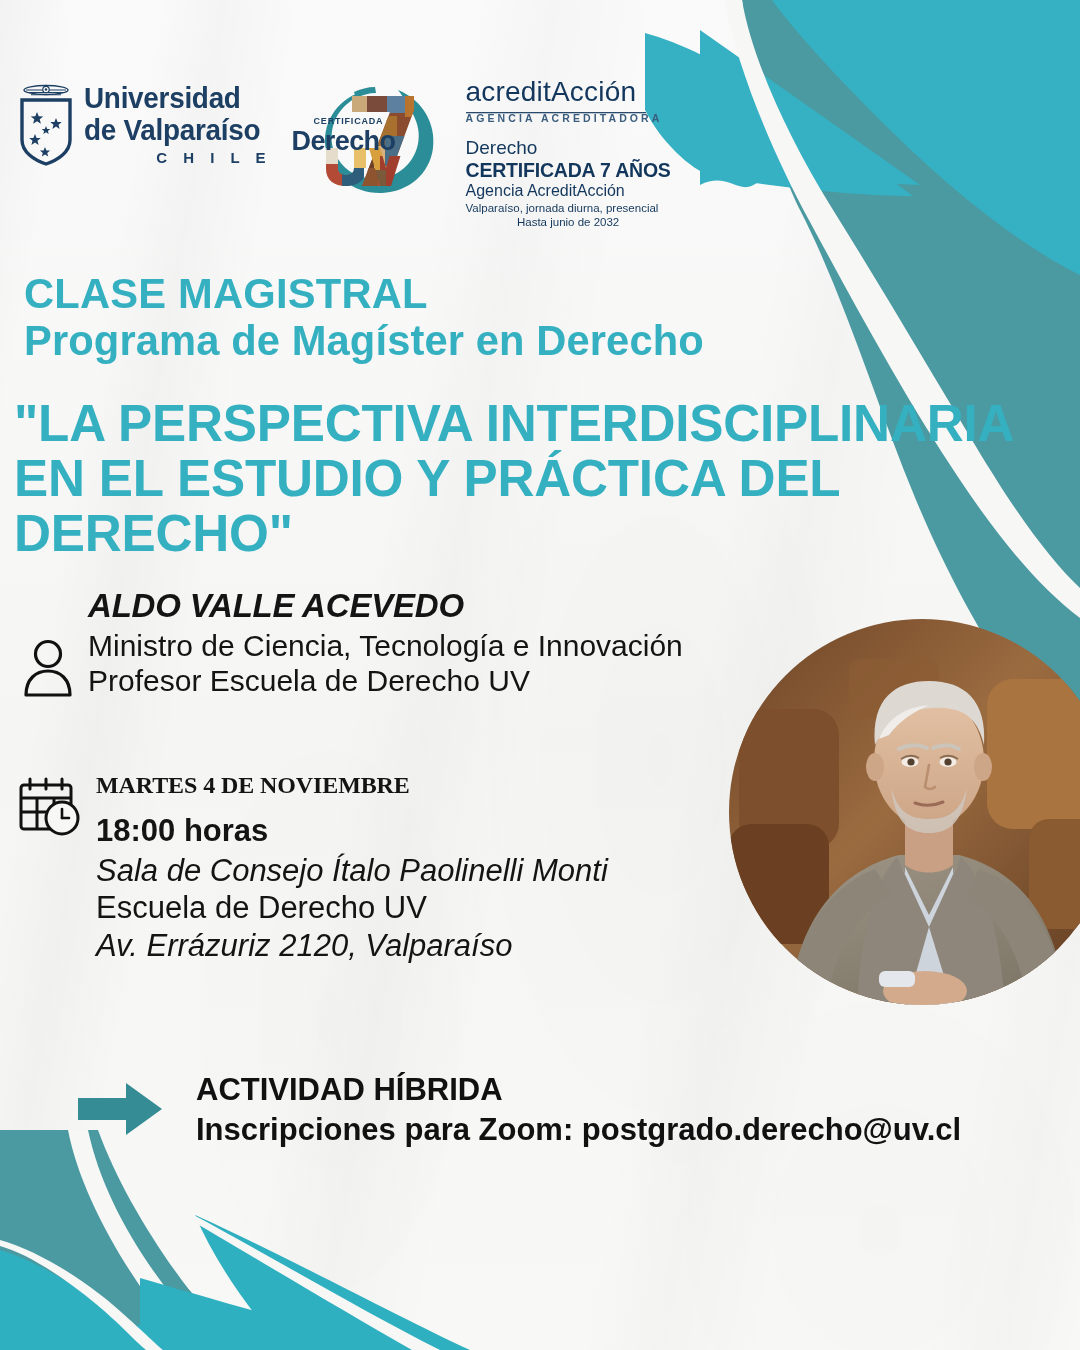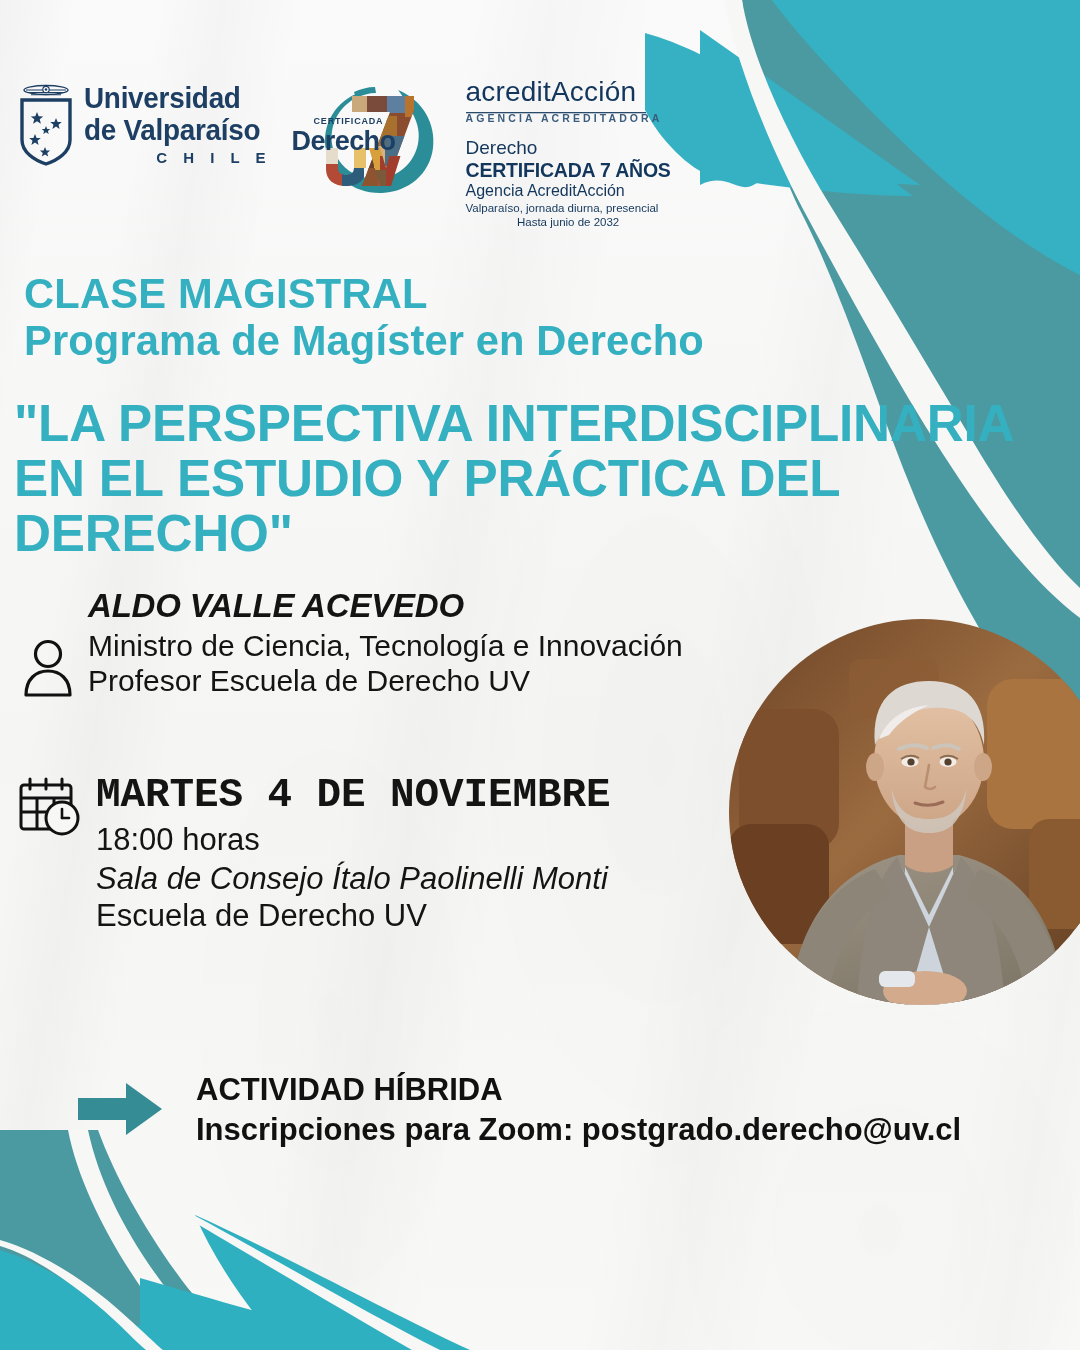--- a/index.html
+++ b/index.html
@@ -140,25 +140,25 @@
 
   
   .datebox {
     position: absolute; left: 18px; top: 772px;
     display: flex; gap: 14px; align-items: flex-start;
     color: #141414;
   }
   .cal-icon { width: 64px; height: 62px; flex: none; margin-top: 4px; }
   .dt-text { line-height: 1.14; }
   .dt-day {
-    font-size: 41px; font-weight: 700; letter-spacing: -.1px;
-    font-family: Liberation Mono, monospace;
+    font-size: 24px; font-weight: 700; letter-spacing: -.1px;
+    font-family: Liberation Serif, serif;
   }
   .dt-time {
-    font-size: 31px; font-weight: 400; margin-top: 3px;
+    font-size: 31px; font-weight: 700; margin-top: 14px;
     font-family: "Liberation Sans Narrow","Liberation Sans",sans-serif;
   }
   .dt-room {
     font-size: 31px; font-style: italic; font-weight: 400; margin-top: 4px;
     font-family: "Liberation Sans Narrow","Liberation Sans",sans-serif;
   }
   .dt-school {
     font-size: 31px; font-weight: 400; margin-top: 2px;
     font-family: "Liberation Sans Narrow","Liberation Sans",sans-serif;
   }
@@ -359,20 +359,21 @@
       <g stroke="#111" stroke-width="2.6" stroke-linecap="round">
         <line x1="44" y1="42" x2="44" y2="33"></line>
         <line x1="44" y1="42" x2="51" y2="42"></line>
       </g>
     </svg>
     <div class="dt-text">
       <div class="dt-day">MARTES 4 DE NOVIEMBRE</div>
       <div class="dt-time">18:00 horas</div>
       <div class="dt-room">Sala de Consejo Ítalo Paolinelli Monti</div>
       <div class="dt-school">Escuela de Derecho UV</div>
+      <div class="dt-addr">Av. Errázuriz 2120, Valparaíso</div>
     </div>
   </div>
 
   <div class="portrait">
     <svg class="portrait-art" viewBox="0 0 386 386">
       <defs>
         <linearGradient id="bgwood" x1="0" y1="0" x2="1" y2="1">
           <stop offset="0%" stop-color="#6d4426"></stop>
           <stop offset="45%" stop-color="#9b6b40"></stop>
           <stop offset="100%" stop-color="#5d3a20"></stop>

